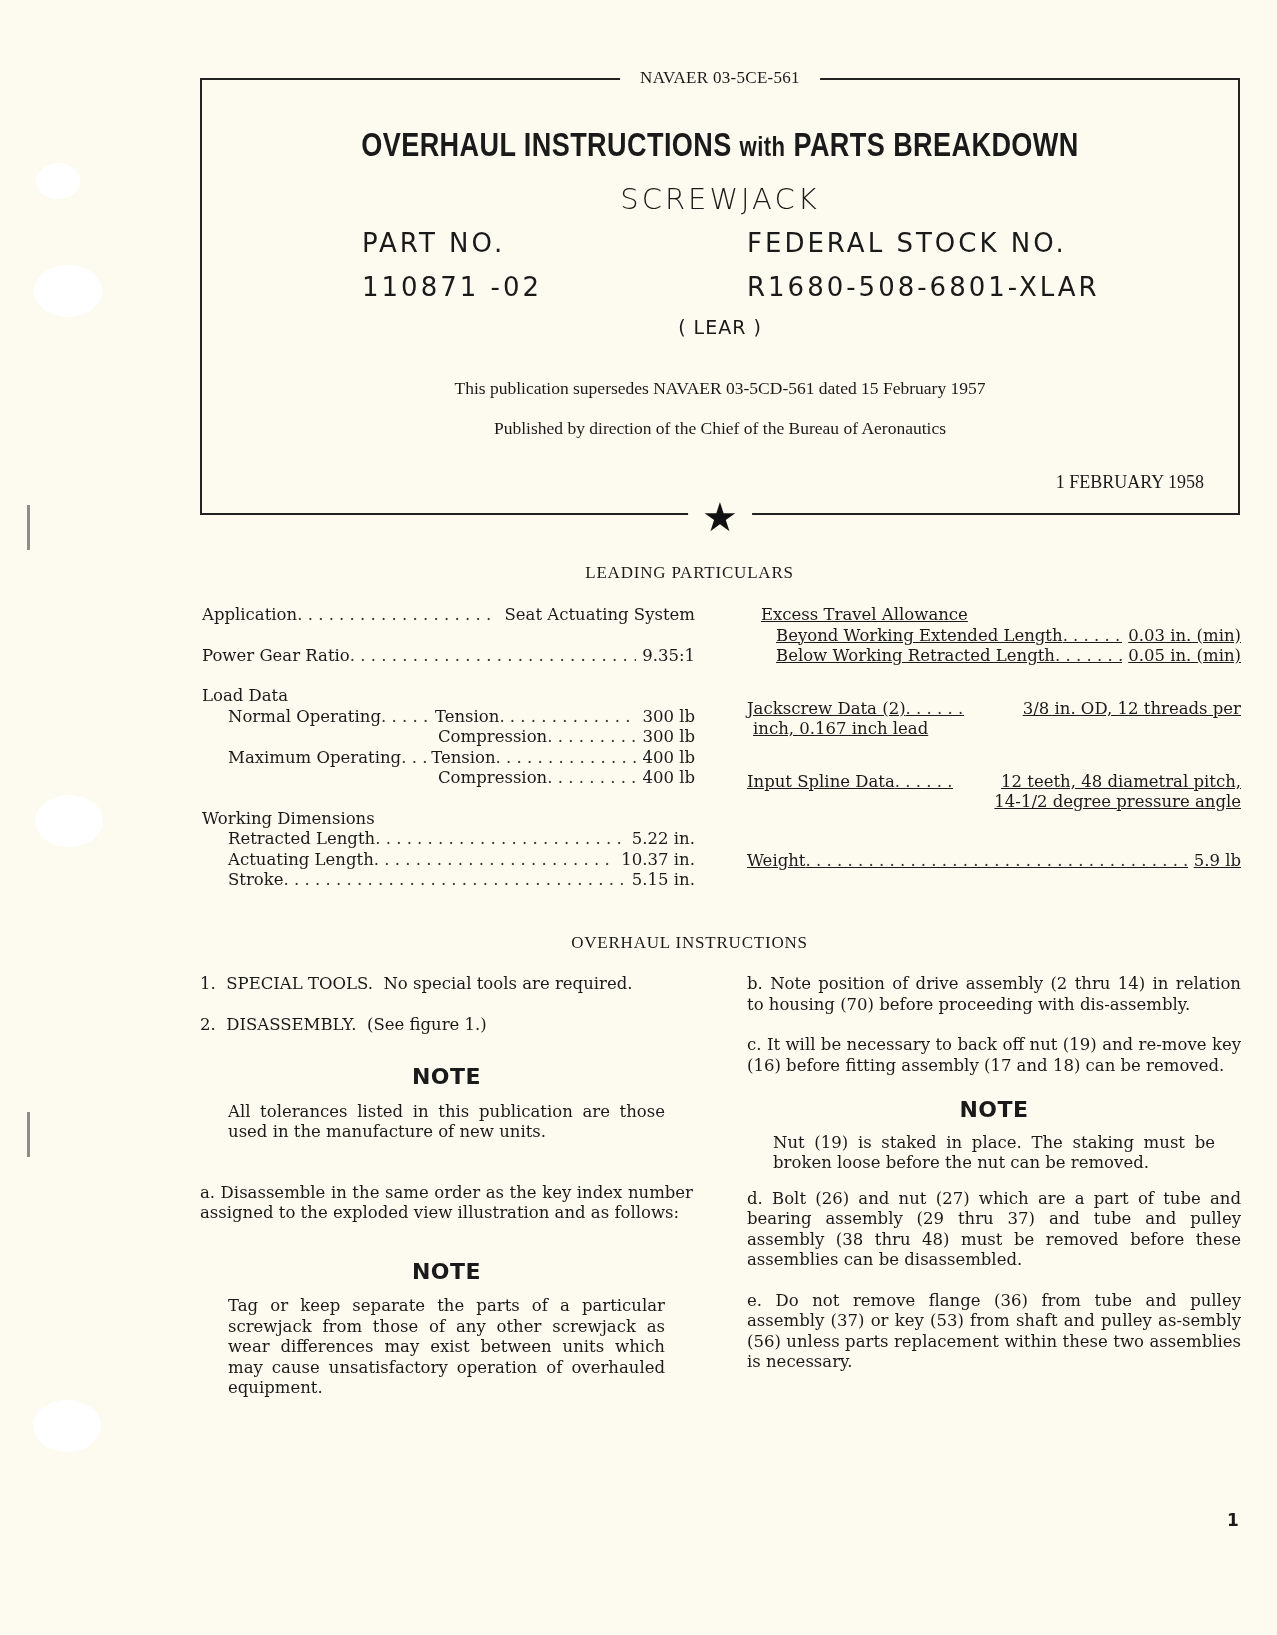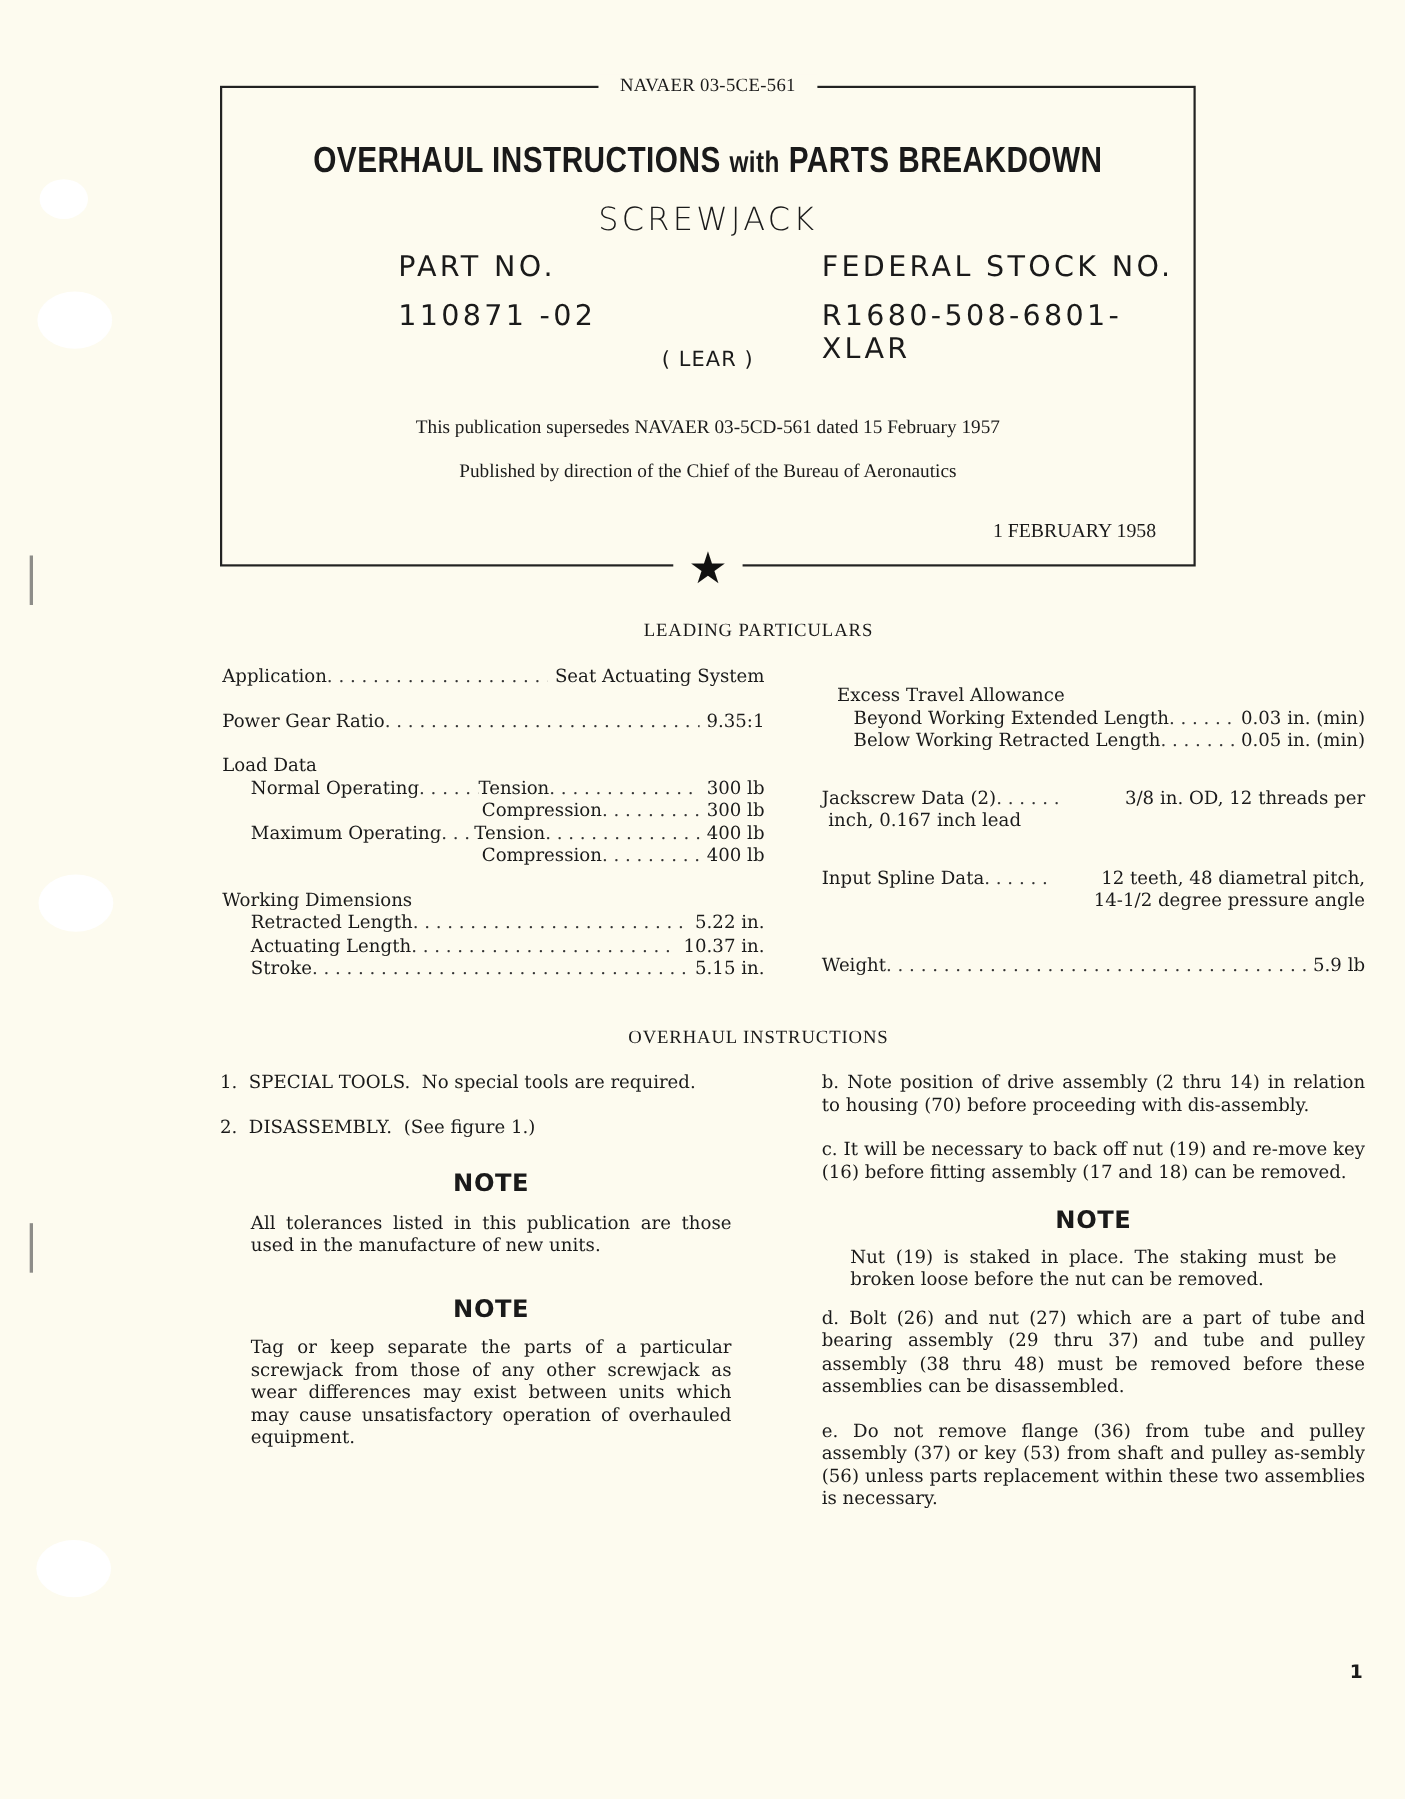--- a/index.html
+++ b/index.html
@@ -7,21 +7,21 @@
     width: 1277px; height: 1635px; position: relative; overflow: hidden;
     background: #fdfbef;
     font-family: "DejaVu Serif", "Liberation Serif", serif;
     color: #1a1a1a;
   }
   .punch { position: absolute; background: #ffffff; border-radius: 50%; }
   .mark { position: absolute; width: 3px; background: #444; opacity: .6; }
 
   
   .hbox {
-    position: absolute; left: 200px; top: 78px; width: 887px; height: 437px;
+    position: absolute; left: 200px; top: 78px; width: 1040px; height: 437px;
     border: 2px solid #222; box-sizing: border-box;
   }
   .doc-id {
     position: absolute; left: 50%; top: -12px; transform: translateX(-50%);
     background: #fdfbef; padding: 0 20px;
     font-family: "Liberation Serif", serif; font-size: 17px; letter-spacing: .3px;
   }
   .title {
     position: absolute; left: 0; right: 0; top: 46px; text-align: center;
     font-family: "Liberation Sans", sans-serif; font-weight: bold; font-size: 33px;
@@ -181,21 +181,21 @@
     <span class="dots"></span>
     <span class="val">10.37 in.</span>
   </div>
   <div class="row ind1">
     <span class="lab">Stroke</span>
     <span class="dots"></span>
     <span class="val">5.15 in.</span>
   </div>
 </div>
 
-<div class="lp" style="left:747px;top:622px;width:494px;">
+<div class="lp" style="left:747px;top:605px;width:494px;text-decoration:underline;">
   <div class="row" style="padding-left:14px;">
     <span class="lab">Excess Travel Allowance</span>
   </div>
   <div class="row" style="padding-left:29px;">
     <span class="lab">Beyond Working Extended Length</span>
     <span class="dots"></span>
     <span class="val">0.03 in. (min)</span>
   </div>
   <div class="row" style="padding-left:29px;">
     <span class="lab">Below Working Retracted Length</span>
@@ -231,20 +231,21 @@
   </div>
 </div>
 
 <div class="sec-head" style="top:933px;">OVERHAUL INSTRUCTIONS</div>
 
 <div class="col" style="left:200px;top:974px;width:493px;">
   <p class="para" style="white-space:pre;">1.  SPECIAL TOOLS.  No special tools are required.</p>
   <p class="para" style="margin-top:20px;white-space:pre;">2.  DISASSEMBLY.  (See figure 1.)</p>
   <p class="note-h" style="margin-top:32px;">NOTE</p>
   <p class="note-body" style="margin-top:14px;">All tolerances listed in this publication are those used in the manufacture of new units.</p>
+  <p class="para" style="margin-top:40px;">a.  Disassemble in the same order as the key index number assigned to the exploded view illustration and as follows:</p>
   <p class="note-h" style="margin-top:38px;">NOTE</p>
   <p class="note-body" style="margin-top:14px;">Tag or keep separate the parts of a particular screwjack from those of any other screwjack as wear differences may exist between units which may cause unsatisfactory operation of overhauled equipment.</p>
 </div>
 
 <div class="col" style="left:747px;top:974px;width:494px;">
   <p class="para">b.  Note position of drive assembly (2 thru 14) in relation to housing (70) before proceeding with dis-assembly.</p>
   <p class="para" style="margin-top:20px;">c.  It will be necessary to back off nut (19) and re-move key (16) before fitting assembly (17 and 18) can be removed.</p>
   <p class="note-h" style="margin-top:24px;">NOTE</p>
   <p class="note-body" style="margin-top:12px;padding:0 26px;">Nut (19) is staked in place. The staking must be broken loose before the nut can be removed.</p>
   <p class="para" style="margin-top:15px;">d.  Bolt (26) and nut (27) which are a part of tube and bearing assembly (29 thru 37) and tube and pulley assembly (38 thru 48) must be removed before these assemblies can be disassembled.</p>

